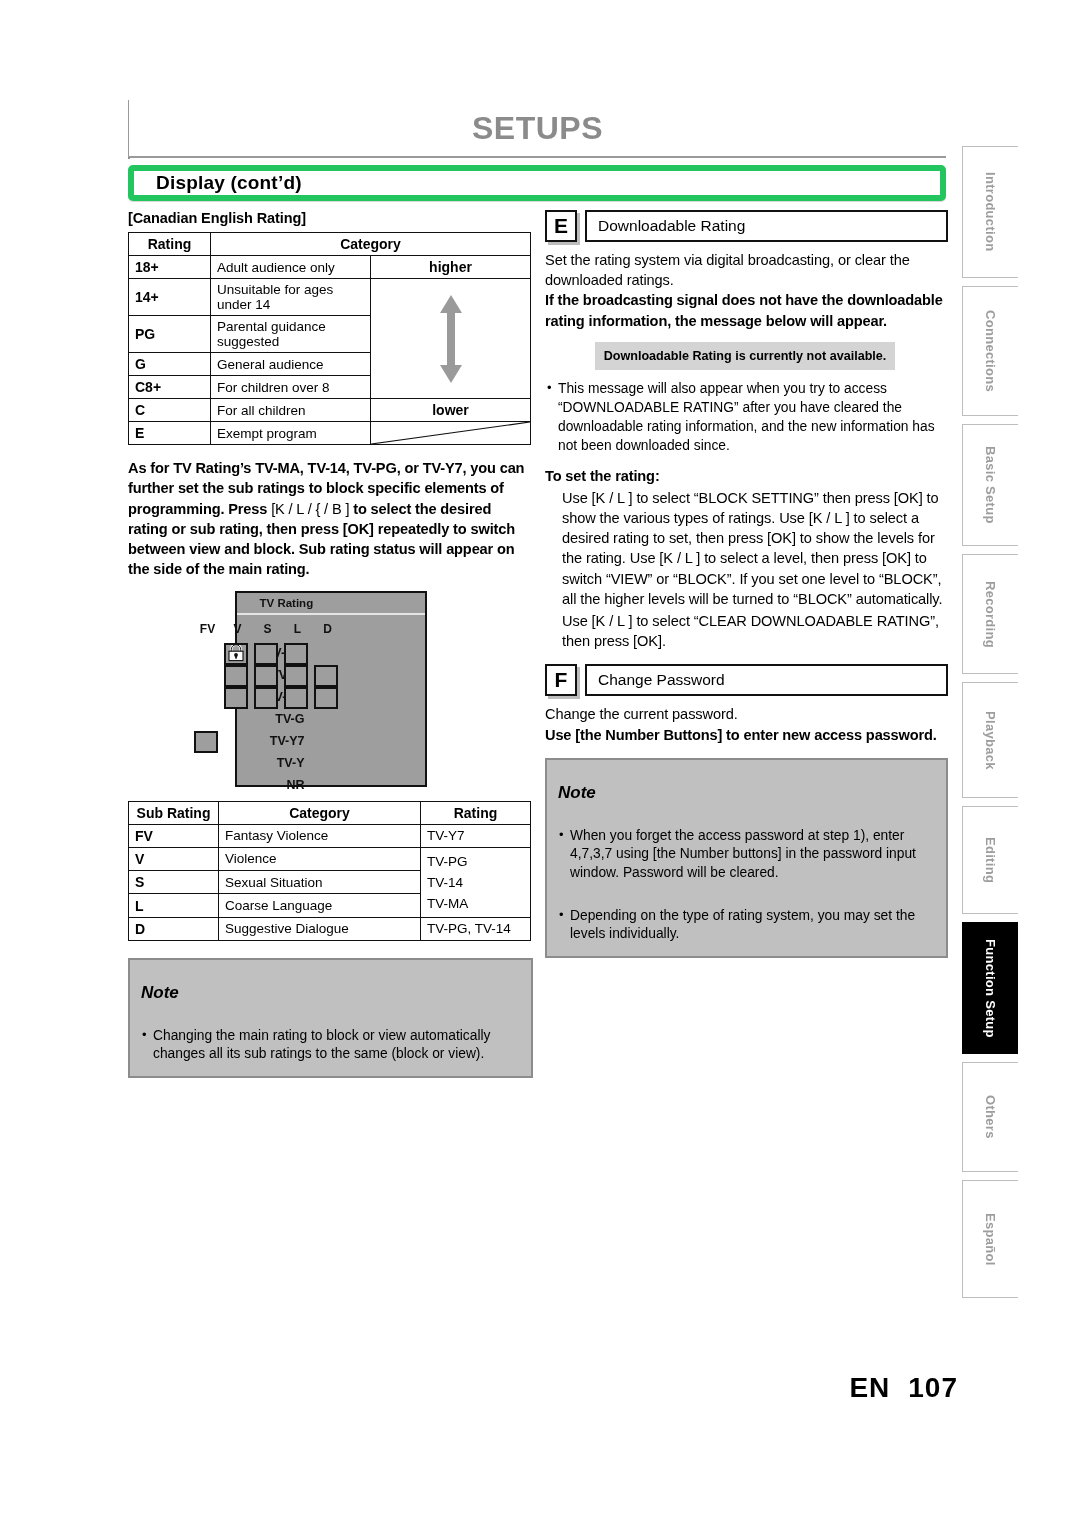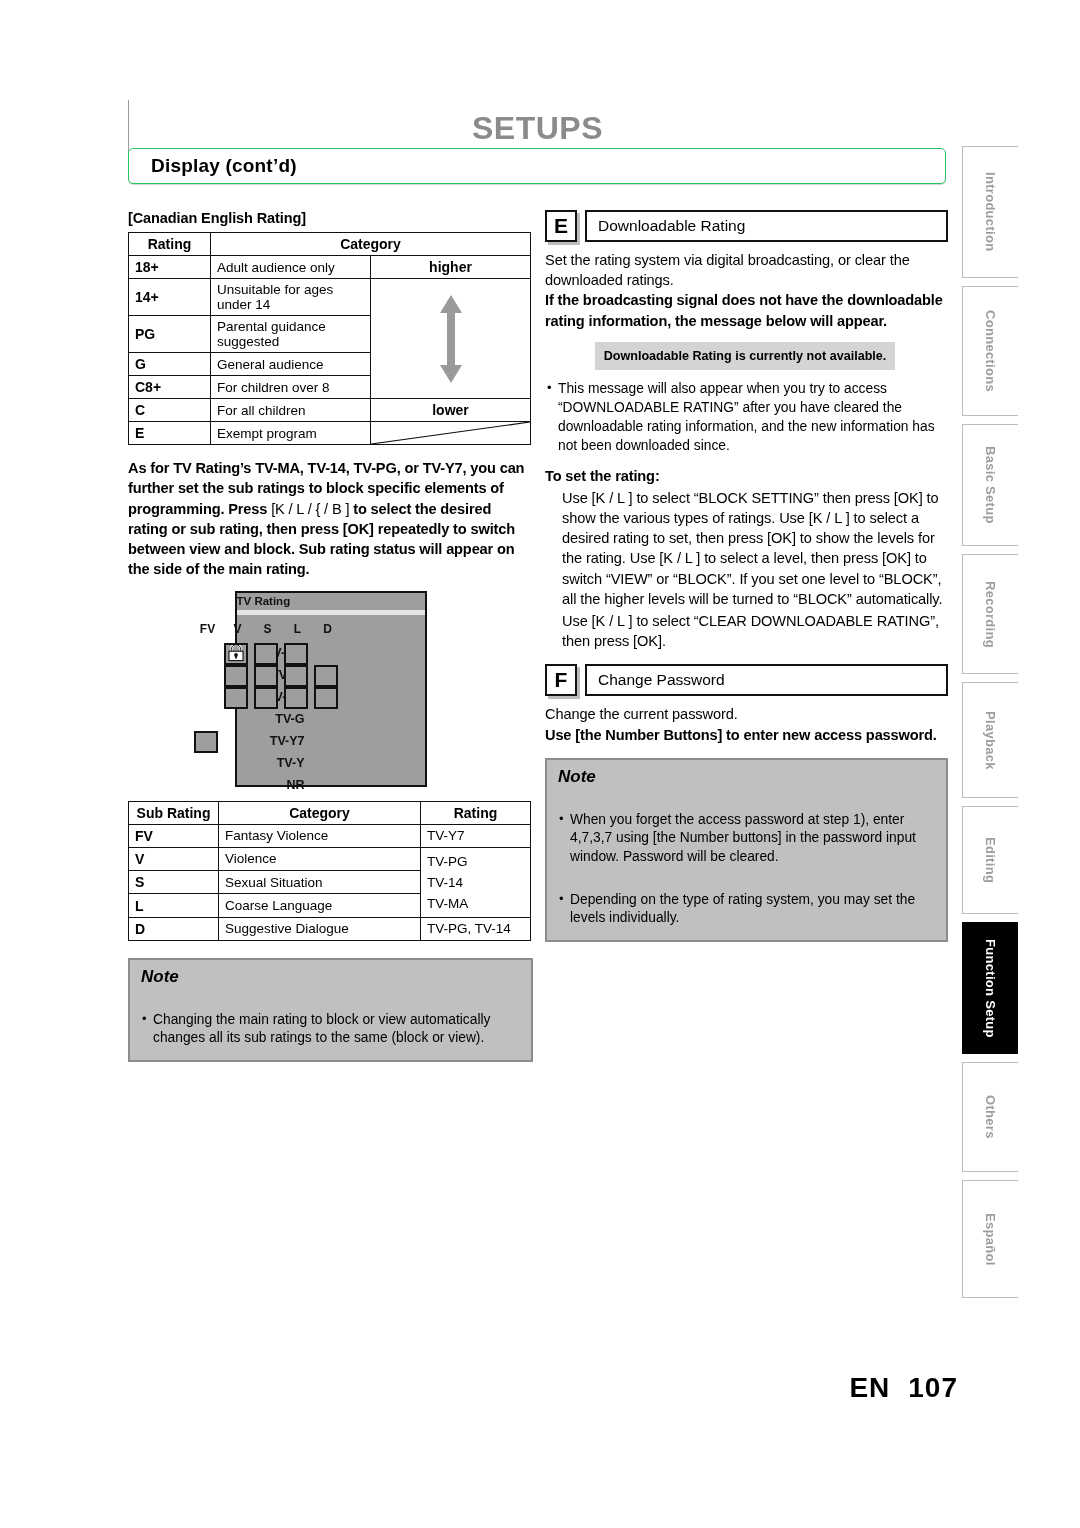--- a/index.html
+++ b/index.html
@@ -30,22 +30,22 @@
   .header-title{
     position:absolute; left:0; top:0; width:100%; height:100%;
     display:flex; align-items:center; justify-content:center;
     font-size:32px; font-weight:bold; color:#8b8b8b; letter-spacing:.5px;
   }
   .vline-left{
     position:absolute; left:128px; top:100px; width:2px; height:59px; background:#8f8f8f;
   }
 
   .subhead-bar{
-    position:absolute; left:128px; top:148px; width:818px; height:36px;
-    border:1px solid #22c55e; border-radius:5px;
+    position:absolute; left:128px; top:165px; width:818px; height:36px;
+    border:6px solid #22c55e; border-radius:5px;
     box-shadow:0 1px 0 #d8d8d8;
     background:#fff;
     display:flex; align-items:center;
   }
   .subhead-title{
     padding-left:22px; font-size:19px; font-weight:bold; letter-spacing:.2px;
   }
 
   
   .col-left{ position:absolute; left:128px; top:210px; width:405px; }
@@ -76,22 +76,22 @@
     letter-spacing:-.15px;
   }
   .reg{ font-weight:normal; }
 
   
   .osd{
     position:relative; margin:11px auto 0 auto; width:192px; height:196px;
     background:#9e9e9e; border:2px solid #111;
   }
   .osd-title{
-    height:22px; border-bottom:5px solid #e5e5e5; display:flex; align-items:center;
-    padding-left:0; font-size:11.5px; font-weight:bold; color:#111;
+    height:22px; border-bottom:2px solid #e5e5e5; display:flex; align-items:center;
+    padding-left:23px; font-size:11.5px; font-weight:bold; color:#111;
   }
   .osd-body{ position:relative; height:172px; }
   .osd-colhdr{ position:absolute; left:0; top:7px; width:100%; height:14px;}
   .osd-colhdr span{
     position:absolute; font-size:12px; font-weight:bold; color:#111; width:24px; text-align:center;
   }
   .osd-row-label{
     position:absolute; font-size:12.5px; font-weight:bold; color:#111;
     width:70px; text-align:right; left:-2px;
   }
@@ -109,21 +109,21 @@
   }
   table.srt th{ text-align:center; font-weight:bold; font-size:14px;}
   .sc1{ width:90px; font-weight:bold !important; font-size:14px;}
   .sc3{ width:110px; }
   .merged{ vertical-align:middle; line-height:21px;}
 
   
   .note{
     background:#c0c0c0; border:2px solid #8c8c8c; margin-top:17px; padding:7px 11px 11px 11px;
   }
-  .note-title{ font-size:17px; font-weight:bold; font-style:italic; margin-bottom:2px;}
+  .note-title{ font-size:17px; font-weight:bold; font-style:italic; margin-bottom:2px;margin-top:16px;}
   .note ul{ margin:0; padding:0; list-style:none;}
   .note li{
     font-size:13.8px; line-height:18.6px; padding-left:12px; position:relative;
     margin-bottom:1px;
     margin-top:24px;
   }
   .note li::before{ content:"\2022"; position:absolute; left:1px; top:-1px; font-size:13px;}
 
   
   .letter-head{ display:flex; align-items:stretch; margin-top:0; }

